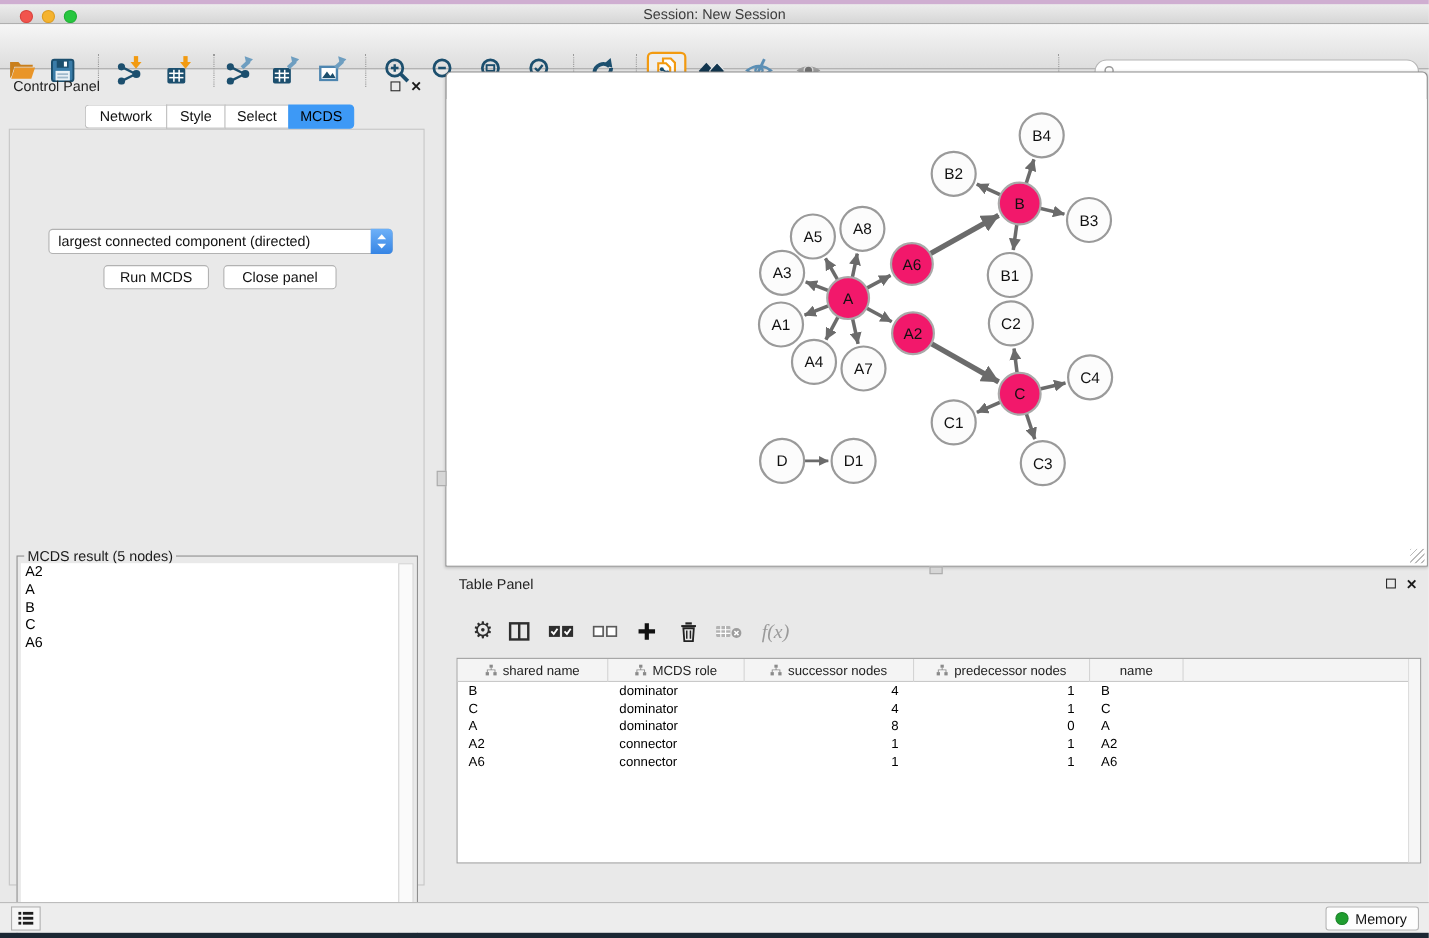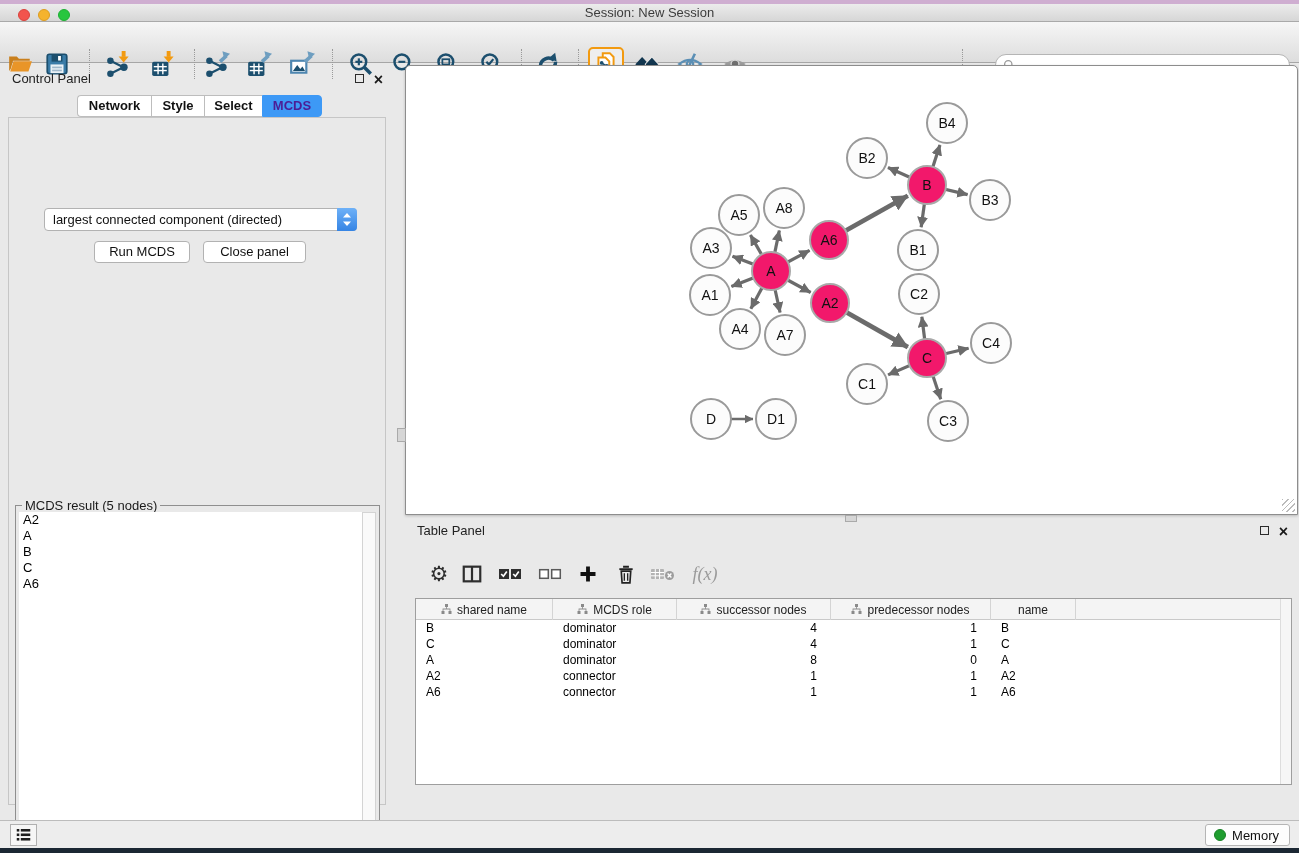--- a/index.html
+++ b/index.html
@@ -33,24 +33,24 @@
 
   
   .control-panel { position:absolute; left:8px; top:68px; width:380px; height:741px; }
   .cp-title { position:absolute; left:4px; top:3px; font-size:13px; color:#222; }
   .cp-float { position:absolute; right:24px; top:6px; }
   .cp-close { position:absolute; right:5px; top:6px; }
   .cp-body { position:absolute; left:0; top:49px; width:378px; height:688px;
     border:1px solid #c6c6c6; background:#e9e9e9; }
   .cp-tabs { position:absolute; left:69px; top:27px; display:flex; z-index:3; }
   .cp-tab { height:22px; line-height:20px; font-size:13px; text-align:center; background:#fff;
-    border:1px solid #bdbdbd; border-right:none; color:#111; padding:0 2px;font-weight:bold; }
+    border:1px solid #bdbdbd; border-right:none; color:#111; padding:0 2px; }
   .cp-tab:first-child { border-radius:4px 0 0 4px; }
   .cp-tab:last-child  { border-radius:0 4px 4px 0; border-right:1px solid #bdbdbd; }
-  .cp-tab.active { background:#3D99F6; border-color:#3D99F6; color:#4c1d95; }
+  .cp-tab.active { background:#3D99F6; border-color:#3D99F6; color:#000000; }
   .opt-label { position:absolute; left:0; top:66px; width:100%; text-align:center; font-size:13px; color:#111; }
   .dropdown { position:absolute; left:35px; top:90px; width:313px; height:23px; background:#fff;
     border:1px solid #b2b2b2; border-radius:4px; display:flex; align-items:center; }
   .dropdown .dd-value { flex:1; font-size:13px; padding-left:8px; color:#111; }
   .dd-stepper { width:20px; height:23px; margin-right:-1px; border-radius:0 4px 4px 0;
     background:linear-gradient(#6eb1f8,#3584e4); display:flex; align-items:center; justify-content:center; }
   .btn { position:absolute; height:22px; background:#fff; border:1px solid #b2b2b2; border-radius:4px;
     font-size:13px; color:#111; text-align:center; line-height:20px; }
   .result-fieldset { position:absolute; left:6px; top:387px; width:365px; height:384px;
     border:1px solid #8f8f8f; background:#e9e9e9; }

